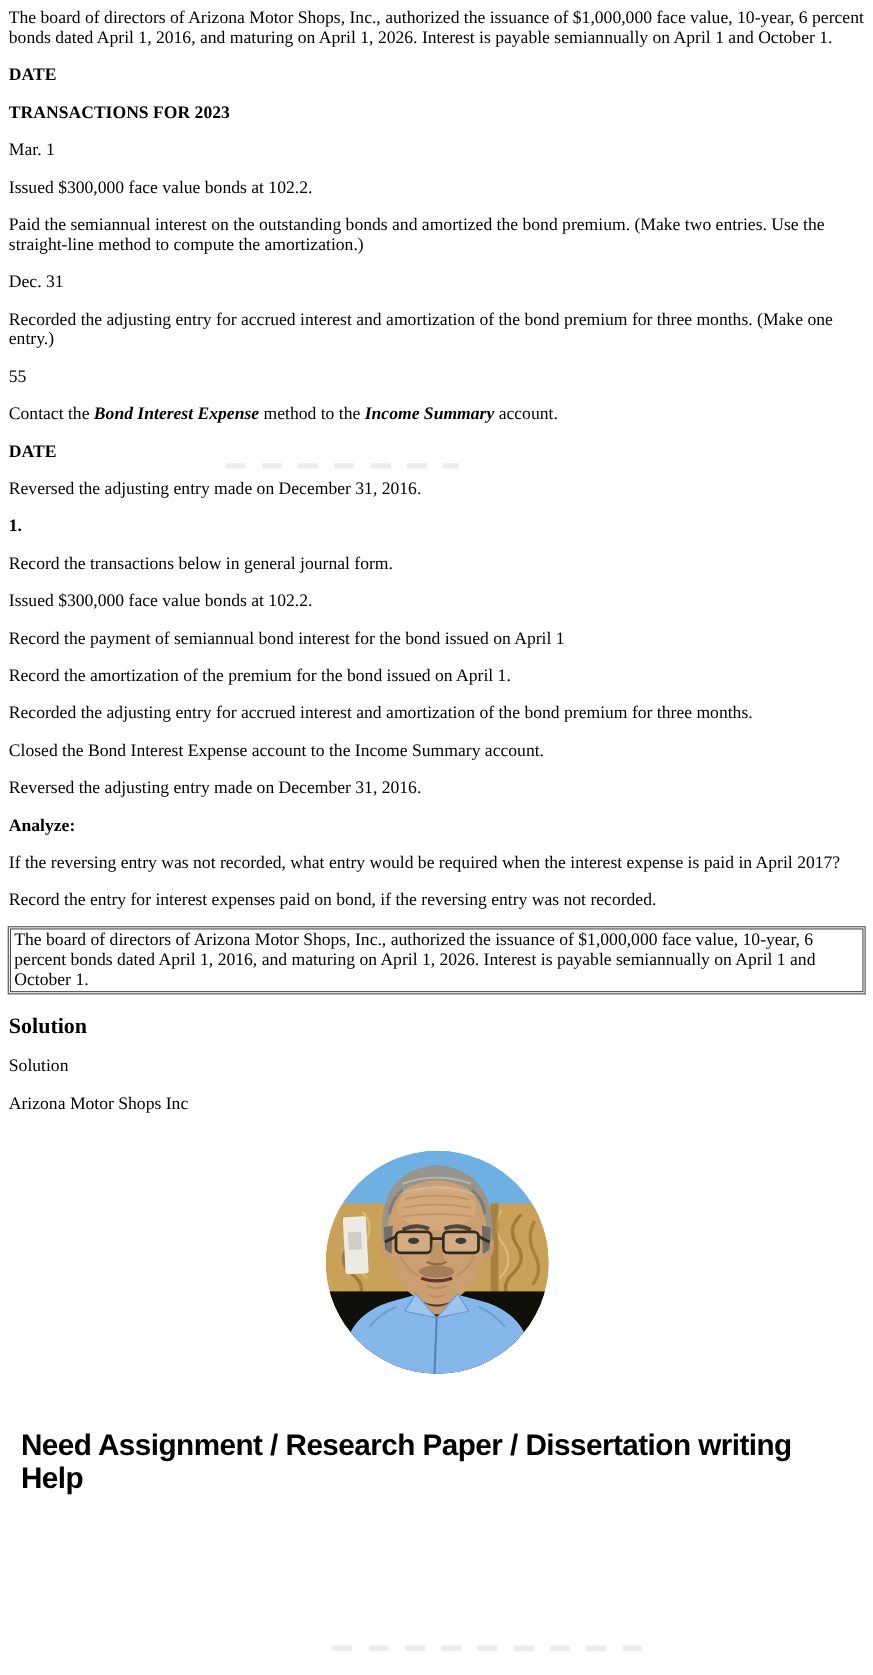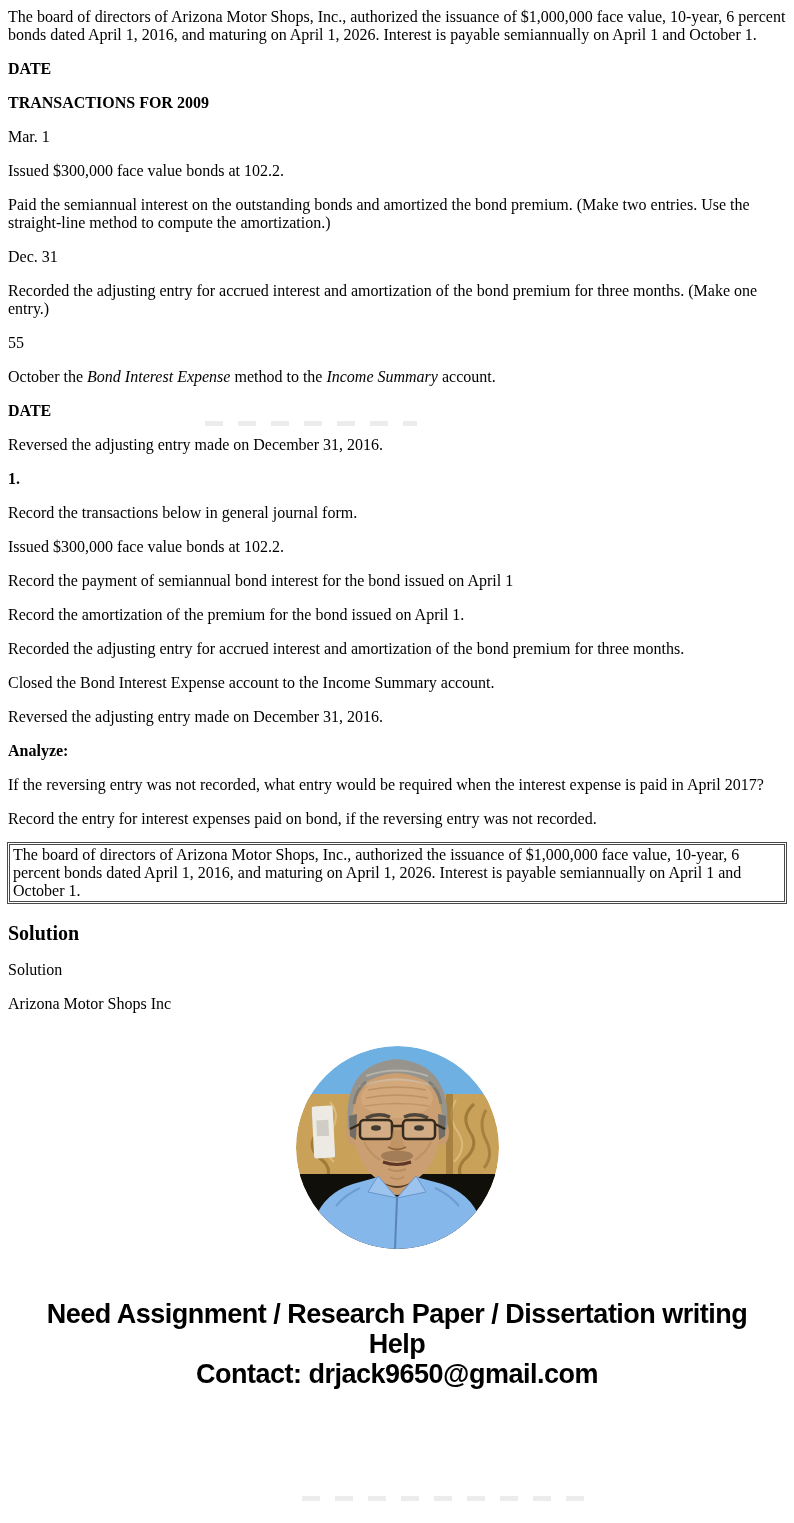--- a/index.html
+++ b/index.html
@@ -10,21 +10,21 @@
     box-sizing:border-box;
     padding:8px 8px 28px 8px;
     position:relative;
     font-family:"Liberation Serif", serif;
     font-size:16px;
     color:#000;
   }
   p { margin:16px 0; line-height:18px; }
   p.first { margin-top:0; }
   .b { font-weight:bold; }
-  .bi { font-weight:normal; font-style:italic; }
+  .bi { font-weight:bold; font-style:italic; }
   .note-box {
     border:1px solid #4a4a4a;
     outline:1px solid #4a4a4a;
     outline-offset:1px;
     margin:16px 1px;
     padding:1px 3px;
   }
   .note-box p { margin:0; line-height:18px; }
   .sol-h {
     font-size:20px;
@@ -39,52 +39,52 @@
     border-radius:50%;
     overflow:hidden;
   }
   .avatar-wrap svg { display:block; }
   .footer {
     font-family:"Liberation Sans", sans-serif;
     font-weight:bold;
     font-size:27px;
     line-height:30px;
     letter-spacing:-0.5px;
-    text-align:center;
+    text-align:left;
     max-width:756px;
     margin:0 auto;
   }
   .artifact {
     position:absolute;
     height:5px;
     background:repeating-linear-gradient(90deg,#ececec 0 18px,transparent 18px 33px);
   }
   .a1 { top:421px; left:205px; width:212px; }
   .a2 { top:1496px; left:302px; width:288px; }
 </style>
 </head>
 <body>
 
 <div>
 
   <p class="first">The board of directors of Arizona Motor Shops, Inc., authorized the issuance of $1,000,000 face value, 10-year, 6 percent bonds dated April 1, 2016, and maturing on April 1, 2026. Interest is payable semiannually on April 1 and October 1.</p>
 
   <p class="b">DATE</p>
-  <p class="b">TRANSACTIONS FOR 2009</p>
+  <p class="b">TRANSACTIONS FOR 2023</p>
 
   <p>Mar. 1</p>
   <p>Issued $300,000 face value bonds at 102.2.</p>
 
   <p>Paid the semiannual interest on the outstanding bonds and amortized the bond premium. (Make two entries. Use the straight-line method to compute the amortization.)</p>
 
   <p>Dec. 31</p>
   <p>Recorded the adjusting entry for accrued interest and amortization of the bond premium for three months. (Make one entry.)</p>
 
   <p>55</p>
-  <p><span>October the </span><span class="bi">Bond Interest Expense</span><span> method to the </span><span class="bi">Income Summary</span><span> account.</span></p>
+  <p><span>Contact the </span><span class="bi">Bond Interest Expense</span><span> method to the </span><span class="bi">Income Summary</span><span> account.</span></p>
 
   <div class="artifact a1"></div>
 
   <p class="b">DATE</p>
 
   <p>Reversed the adjusting entry made on December 31, 2016.</p>
 
   <p class="b">1.</p>
   <p>Record the transactions below in general journal form.</p>
   <p>Issued $300,000 face value bonds at 102.2.</p>
@@ -180,18 +180,17 @@
         <path d="M120,130 L101,152 L130,146 Z" stroke="#6a94c8" stroke-width="1" fill="#9cc4ee"></path>
         <path d="M101,152 L99,203" fill="none" stroke-width="2" stroke="#5a84b8"></path>
         <path d="M40,160 Q50,148 64,142" fill="none" stroke-width="2" opacity="0.5" stroke="#5a84b8"></path>
         <path d="M163,160 Q153,148 139,142" fill="none" stroke-width="2" opacity="0.5" stroke="#5a84b8"></path>
       </g>
     </svg>
   </div>
 
   <div class="footer">
     <div>Need Assignment / Research Paper / Dissertation writing Help</div>
-    <div>Contact: drjack9650@gmail.com</div>
   </div>
 
   <div class="artifact a2"></div>
 
 </div>
 
 </body></html>

